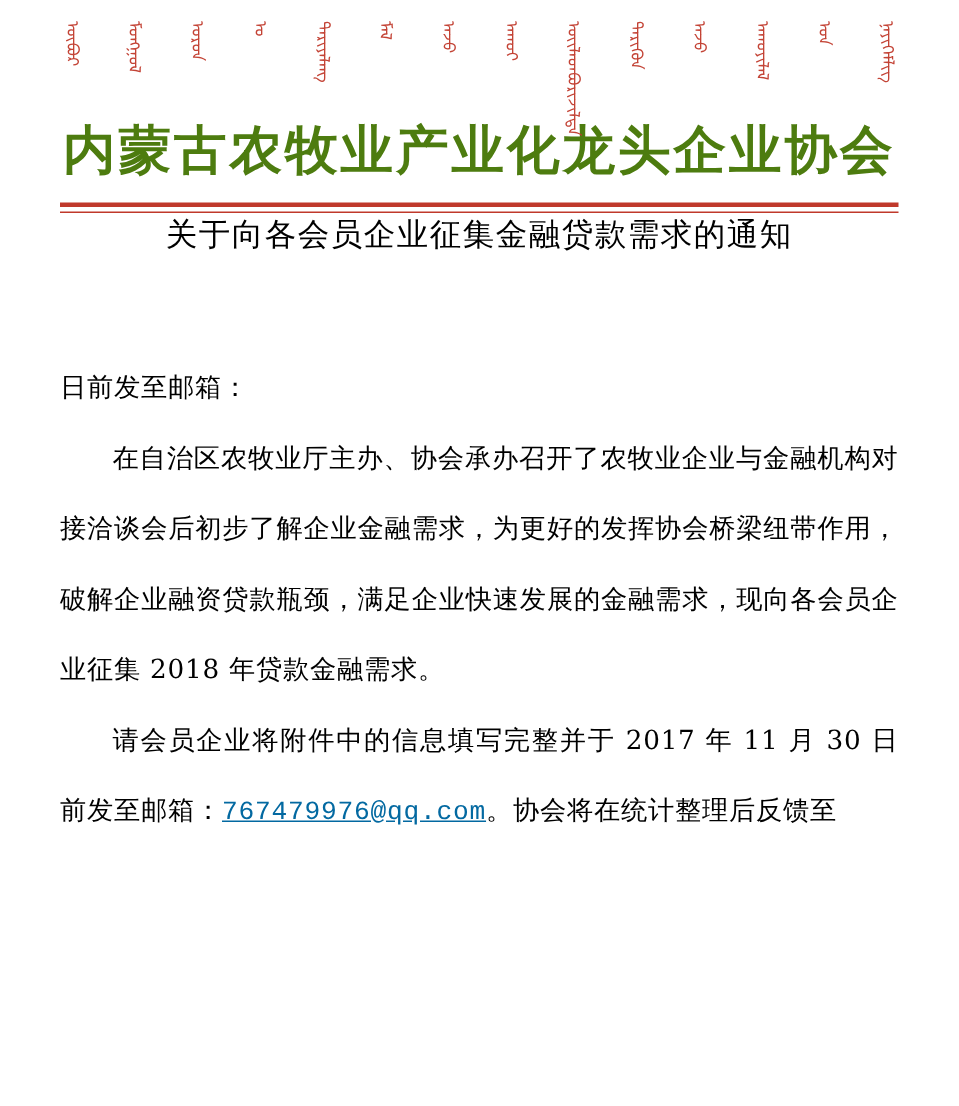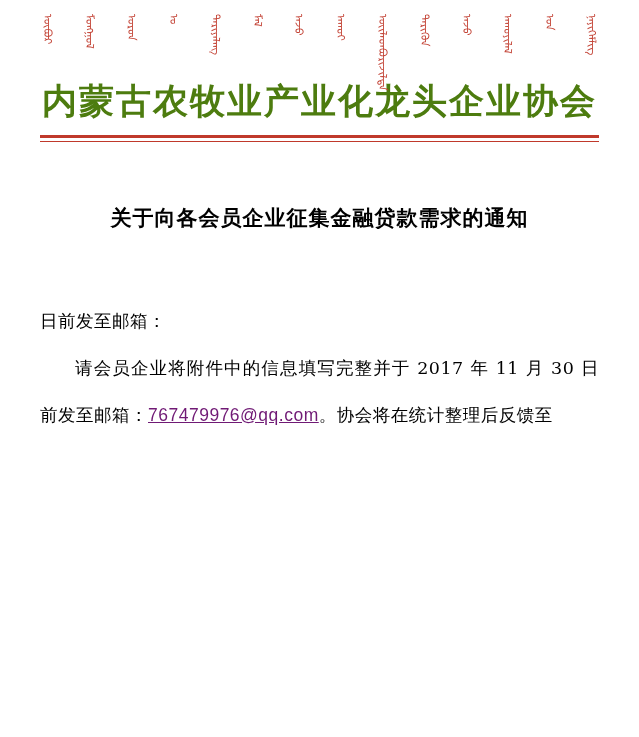--- a/index.html
+++ b/index.html
@@ -70,24 +70,23 @@
   .rule-thin {
     border: 0;
     border-top: 1px solid #c0392b;
     margin: 3px 0 0 0;
   }
 
   
   .doc-title {
     text-align: center;
     font-family: "DejaVu Sans", sans-serif;
-    font-weight: bold;
+    font-weight: normal;
     font-size: 21px;
     letter-spacing: 1px;
-    margin-top: 62px;
     color: #000;
   }
 
   
   .body-text {
     margin-top: 66px;
     font-size: 17.5px;
     line-height: 47px;
     letter-spacing: 0.5px;
     font-family: "DejaVu Serif", "Liberation Serif", serif;
@@ -97,23 +96,23 @@
     margin: 0;
   }
 
   .para {
     margin: 0;
     text-indent: 2em;
     text-align: justify;
   }
 
   .email-link {
-    color: #701a75;
+    color: #0369a1;
     text-decoration: underline;
-    font-family: Liberation Sans, sans-serif;
+    font-family: Liberation Mono, monospace;
   }
 </style>
 </head>
 <body>
 
 <div class="page">
 
   <div class="letterhead">
     <div class="mongolian-row">
       <span class="mongolian-word">ᠦᠪᠦᠷ</span>
@@ -135,16 +134,17 @@
     <div class="org-title">内蒙古农牧业产业化龙头企业协会</div>
 
     <hr class="rule-thick">
     <hr class="rule-thin">
   </div>
 
   <div class="doc-title">关于向各会员企业征集金融贷款需求的通知</div>
 
   <div class="body-text">
     <p class="salutation">日前发至邮箱：</p>
+    <p class="para">在自治区农牧业厅主办、协会承办召开了农牧业企业与金融机构对接洽谈会后初步了解企业金融需求，为更好的发挥协会桥梁纽带作用，破解企业融资贷款瓶颈，满足企业快速发展的金融需求，现向各会员企业征集 2018 年贷款金融需求。</p>
     <p class="para"><span>请会员企业将附件中的信息填写完整并于 2017 年 11 月 30 日前发至邮箱：</span><span class="email-link">767479976@qq.com</span><span>。协会将在统计整理后反馈至</span></p>
   </div>
 
 </div>
 
 </body></html>

